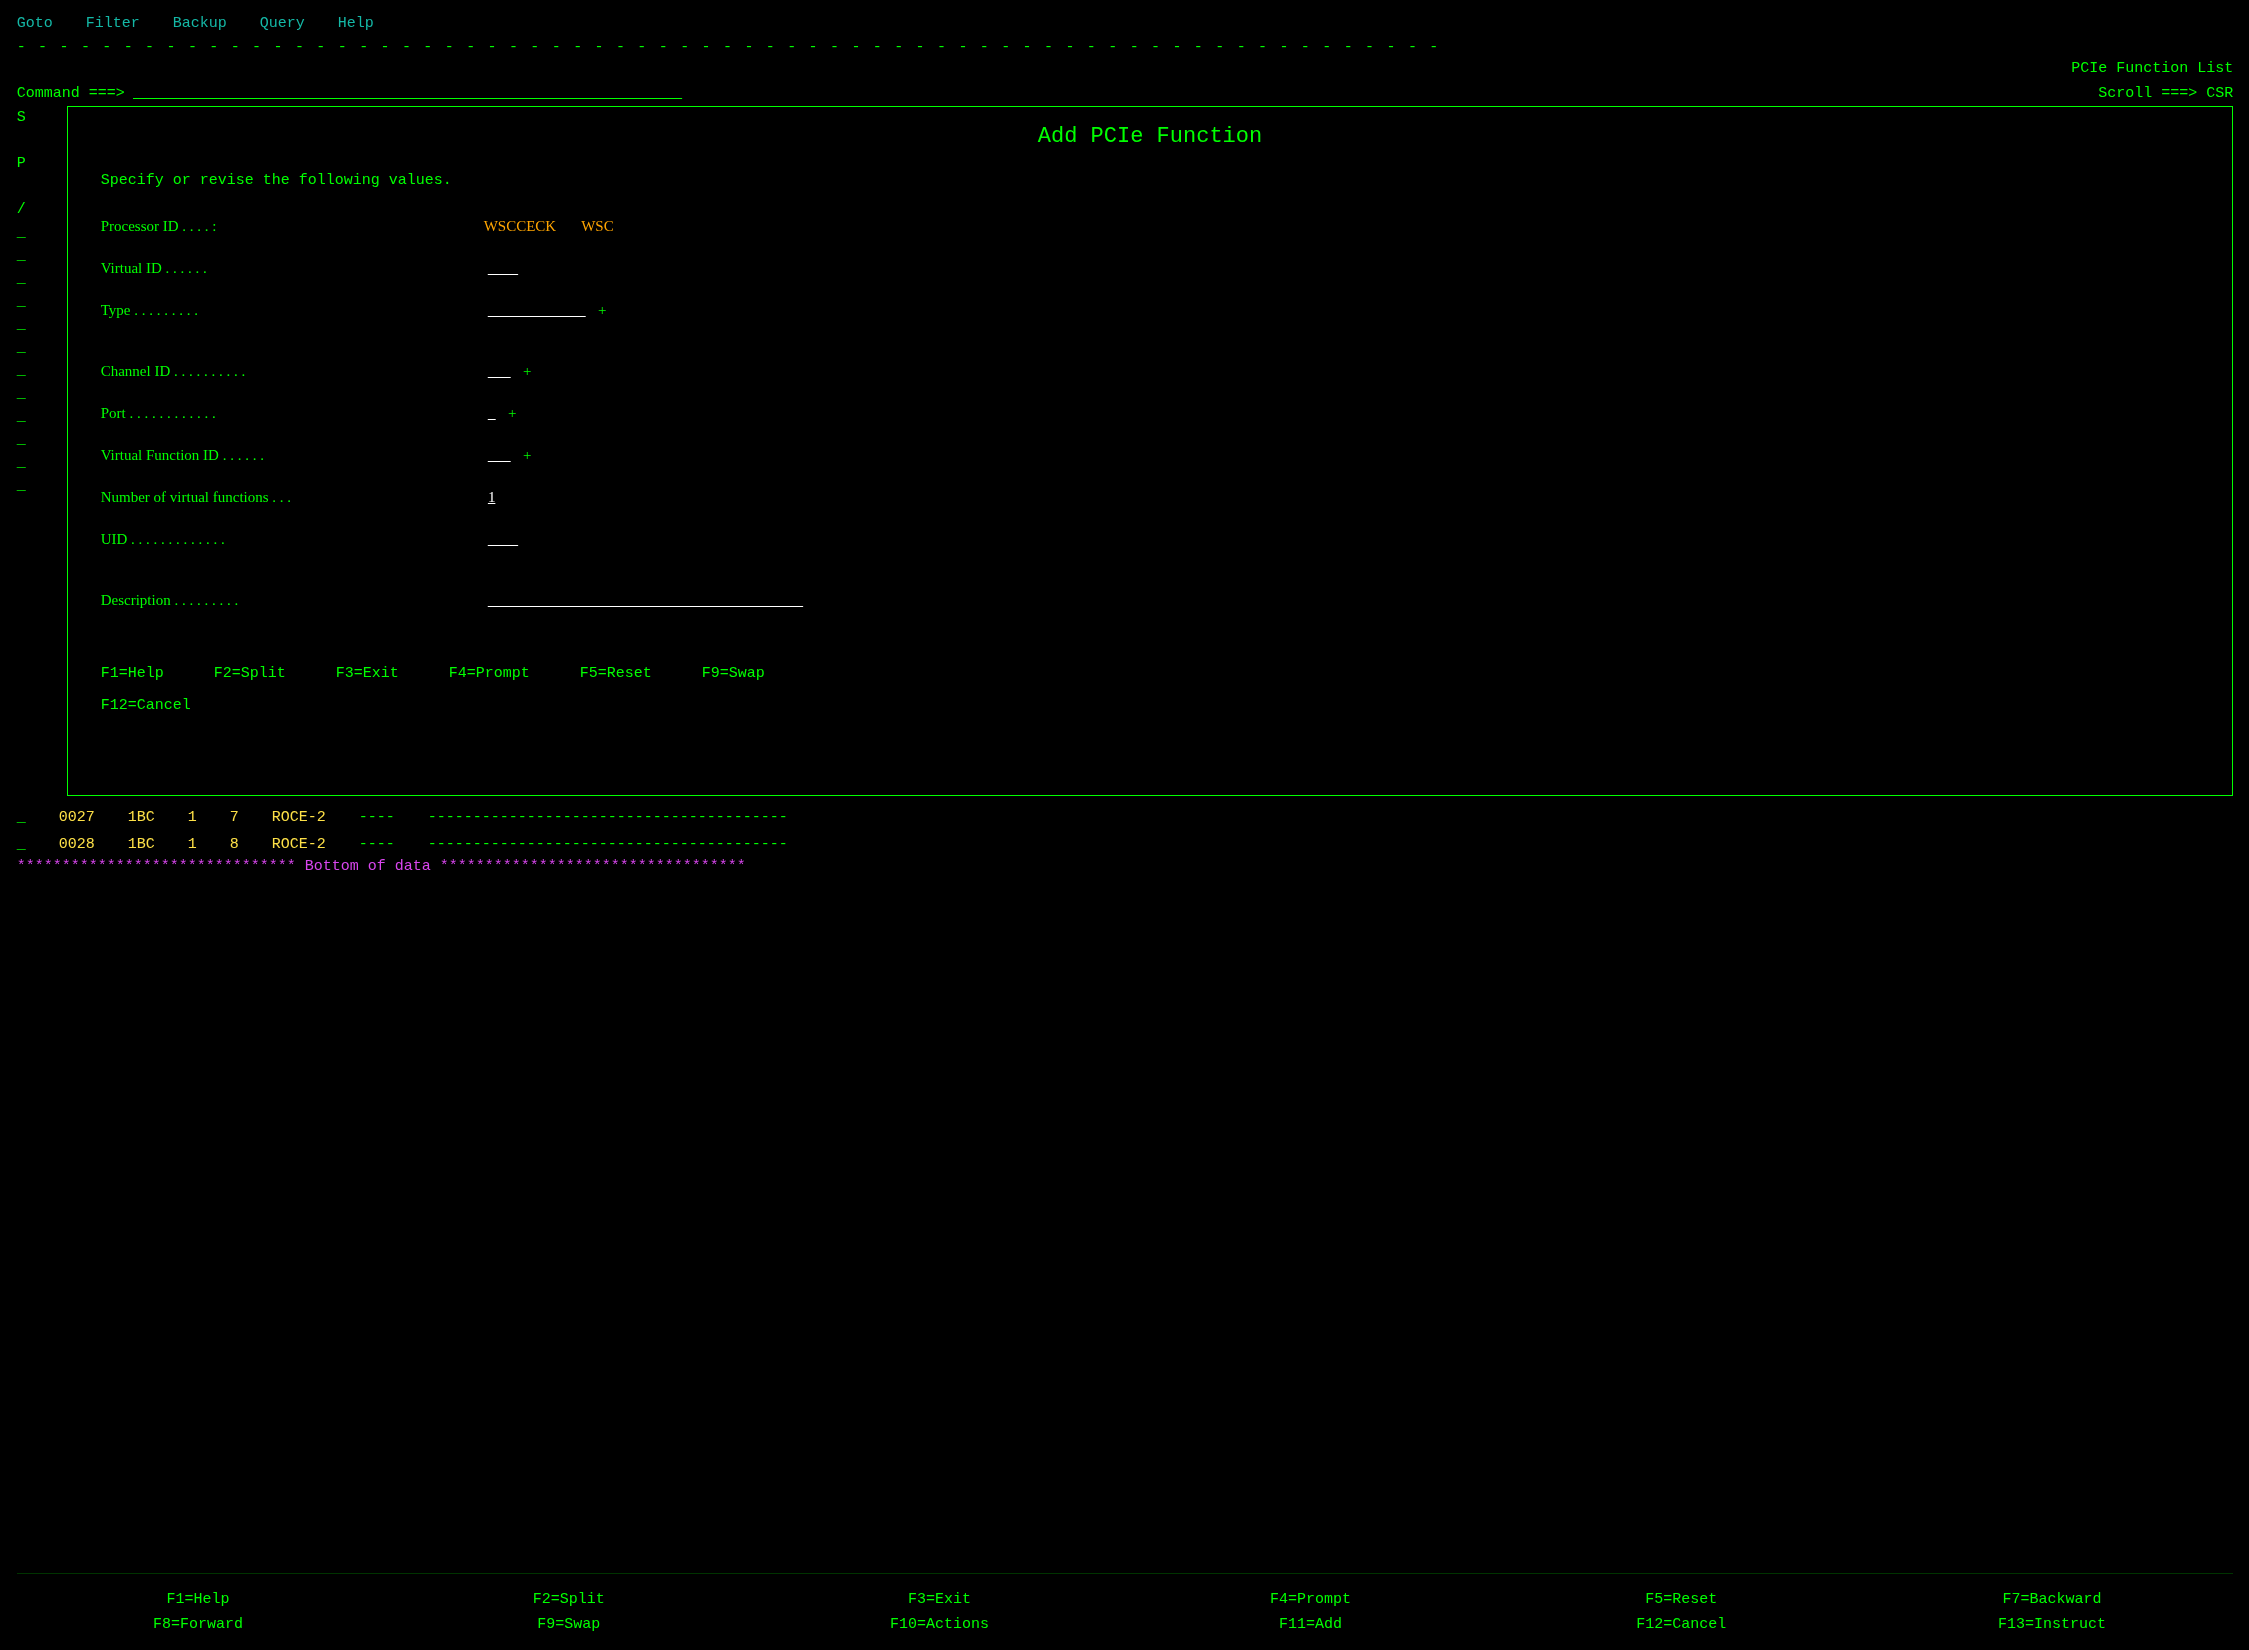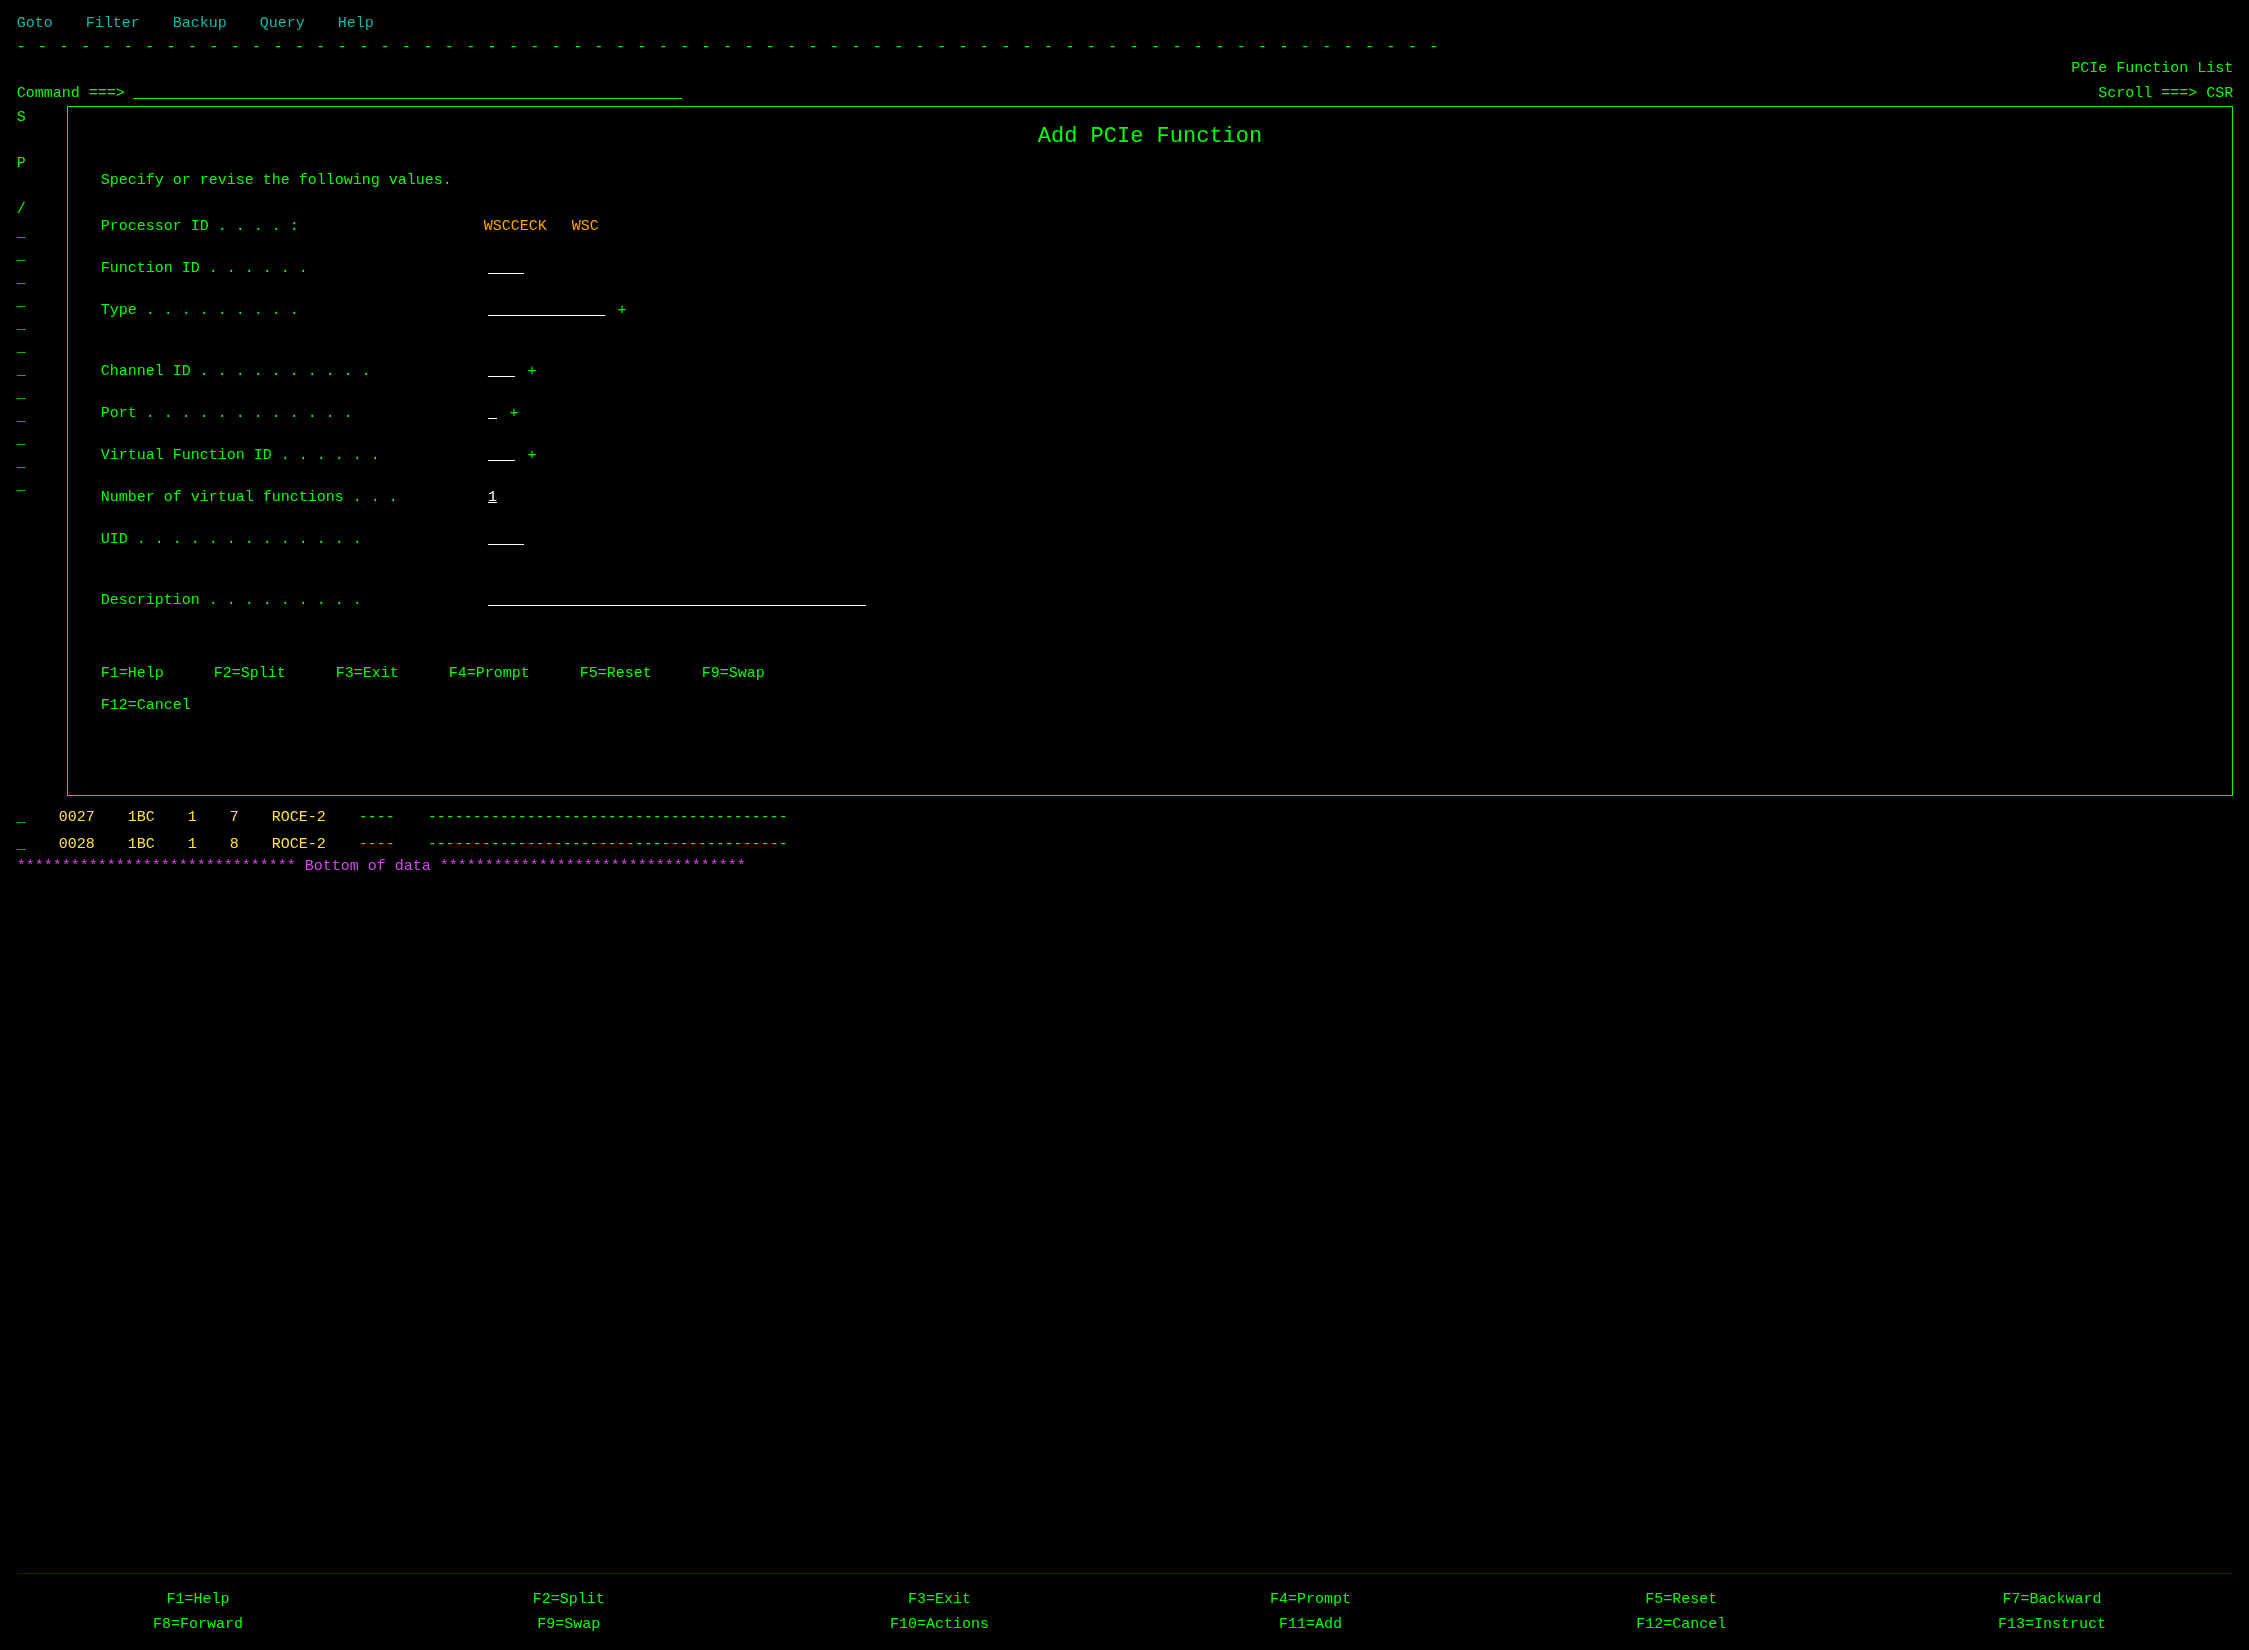--- a/index.html
+++ b/index.html
@@ -80,20 +80,21 @@
     }
     .modal-subtitle {
       color: #00ff00;
       margin-bottom: 8.3px;
     }
     .field-row {
       display: flex;
       align-items: flex-start;
       color: #00ff00;
       line-height: 1.8;
+      font-family: Liberation Serif, serif;
     }
     .field-label {
       color: #00ff00;
       min-width: 383px;
     }
     .field-value-orange {
       color: #ffa500;
     }
     .field-input {
       color: #ffffff;
@@ -189,21 +190,21 @@
 
       <div class="modal-subtitle">Specify or revise the following values.</div>
 
       <div class="field-row">
         <span class="field-label">Processor ID  .  .  .  .  :</span>
         <span class="field-value-orange">WSCCECK</span>
         <span style="margin-left:25px;" class="field-value-orange">WSC</span>
       </div>
 
       <div class="field-row">
-        <span class="field-label">Function ID  .  .  .  .  .  .</span>
+        <span class="field-label">Virtual ID  .  .  .  .  .  .</span>
         <span class="field-input">____</span>
       </div>
 
       <div class="field-row">
         <span class="field-label">Type  .  .  .  .  .  .  .  .  .</span>
         <span class="field-input">_____________</span>
         <span class="field-plus">+</span>
       </div>
 
       <div style="height:4.2px;"></div>

